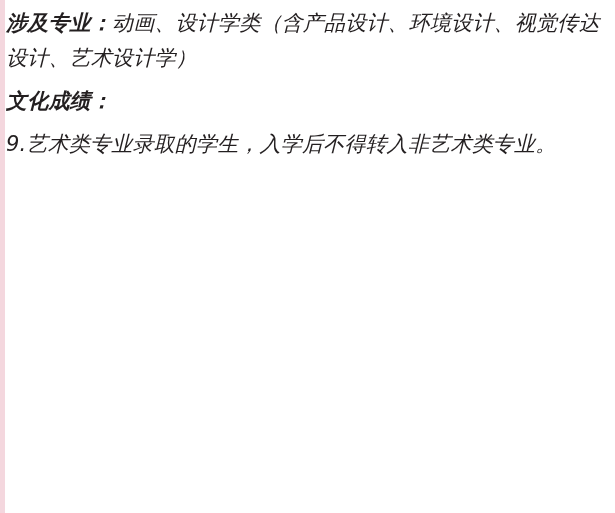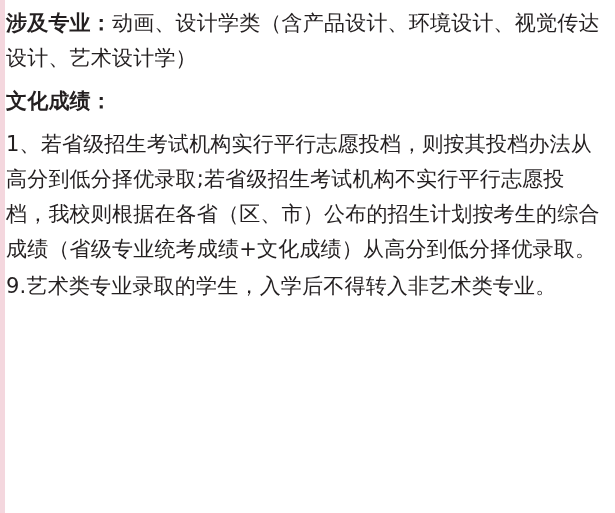--- a/index.html
+++ b/index.html
@@ -33,20 +33,21 @@
     margin: 0 0 2px 0;
   }
   .para {
     color: #231f20;
     font-size: 21px;
     line-height: 35px;
     letter-spacing: 0.2px;
     text-align: left;
     margin: 0;
     word-break: break-all;
+    font-style: italic;
   }
   .heading {
     font-weight: bold;
   }
   .label-bold {
     font-weight: bold;
   }
   .gap-sm { height: 6px; }
 </style>
 </head>
@@ -60,21 +61,18 @@
   </div>
 
   <div class="gap-sm"></div>
 
   <div class="block">
     <p class="para heading">文化成绩：</p>
   </div>
 
   <div class="gap-sm"></div>
 
-  <div class="block">
-    <p class="para">1、若省级招生考试机构实行平行志愿投档，则按其投档办法从高分到低分择优录取;若省级招生考试机构不实行平行志愿投档，我校则根据在各省（区、市）公布的招生计划按考生的综合成绩（省级专业统考成绩+文化成绩）从高分到低分择优录取。</p>
-  </div>
 
 
   <div class="block">
     <p class="para">9.艺术类专业录取的学生，入学后不得转入非艺术类专业。</p>
   </div>
 </div>
 
 </body></html>

